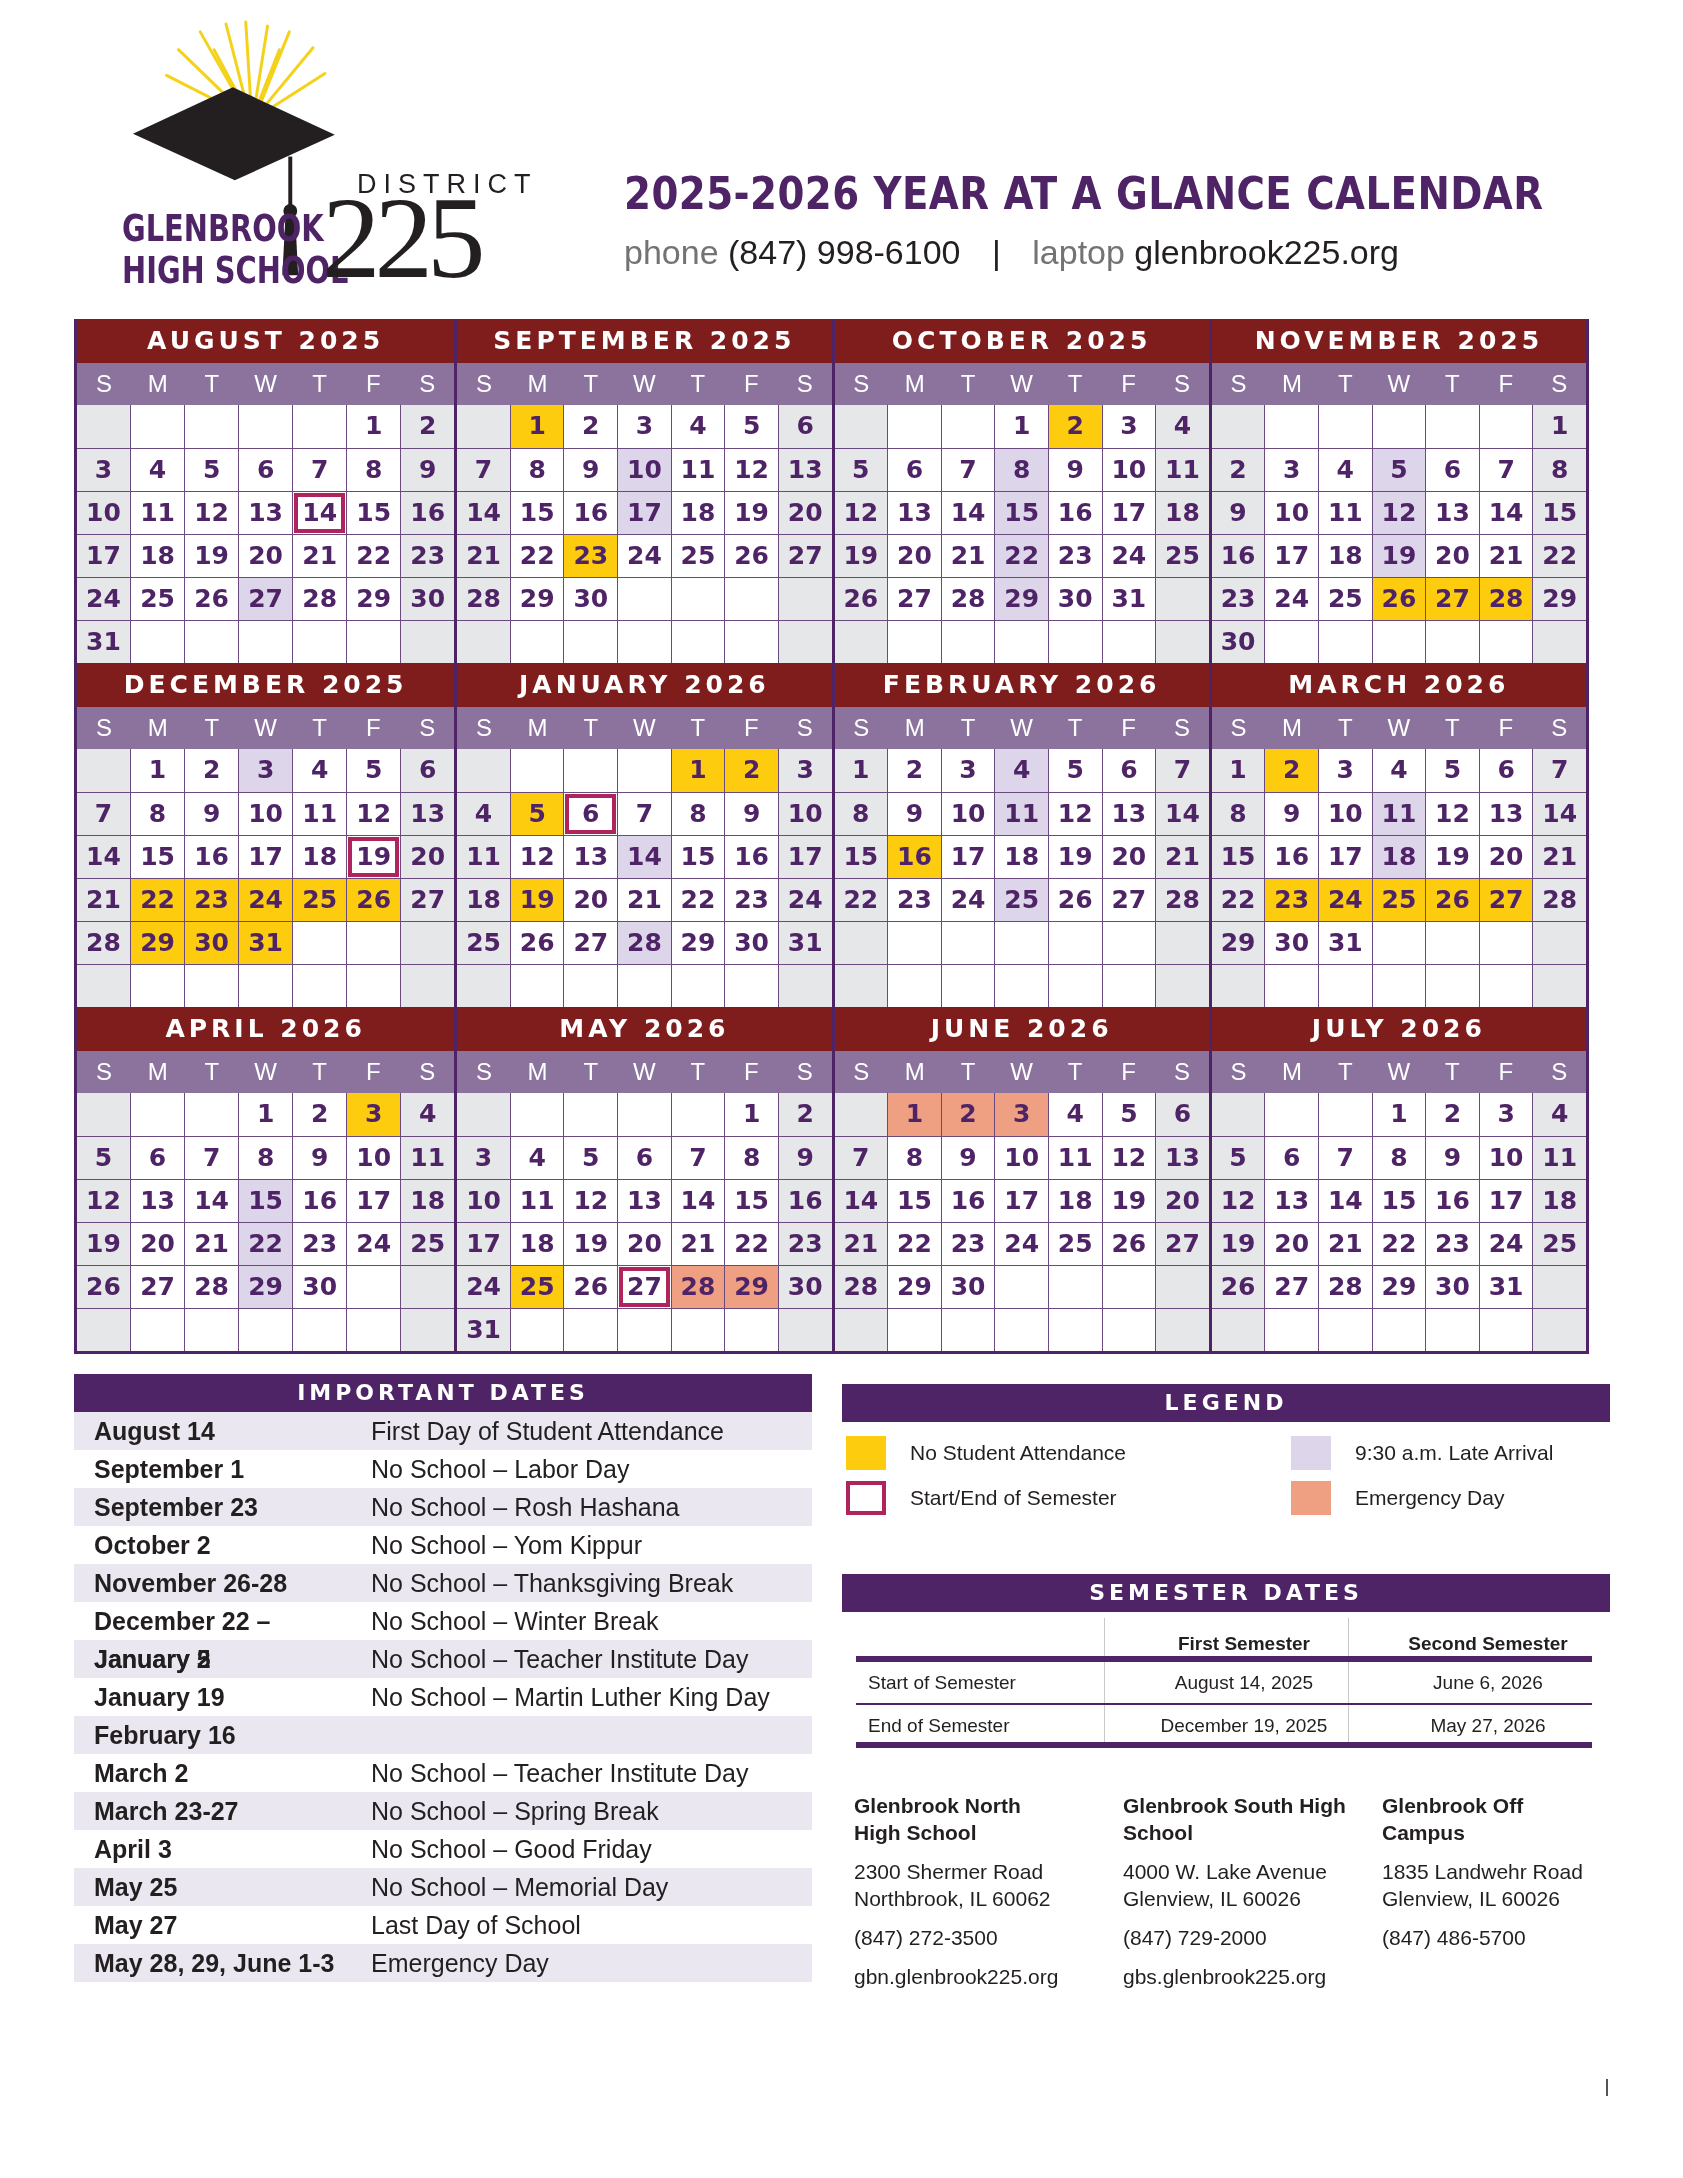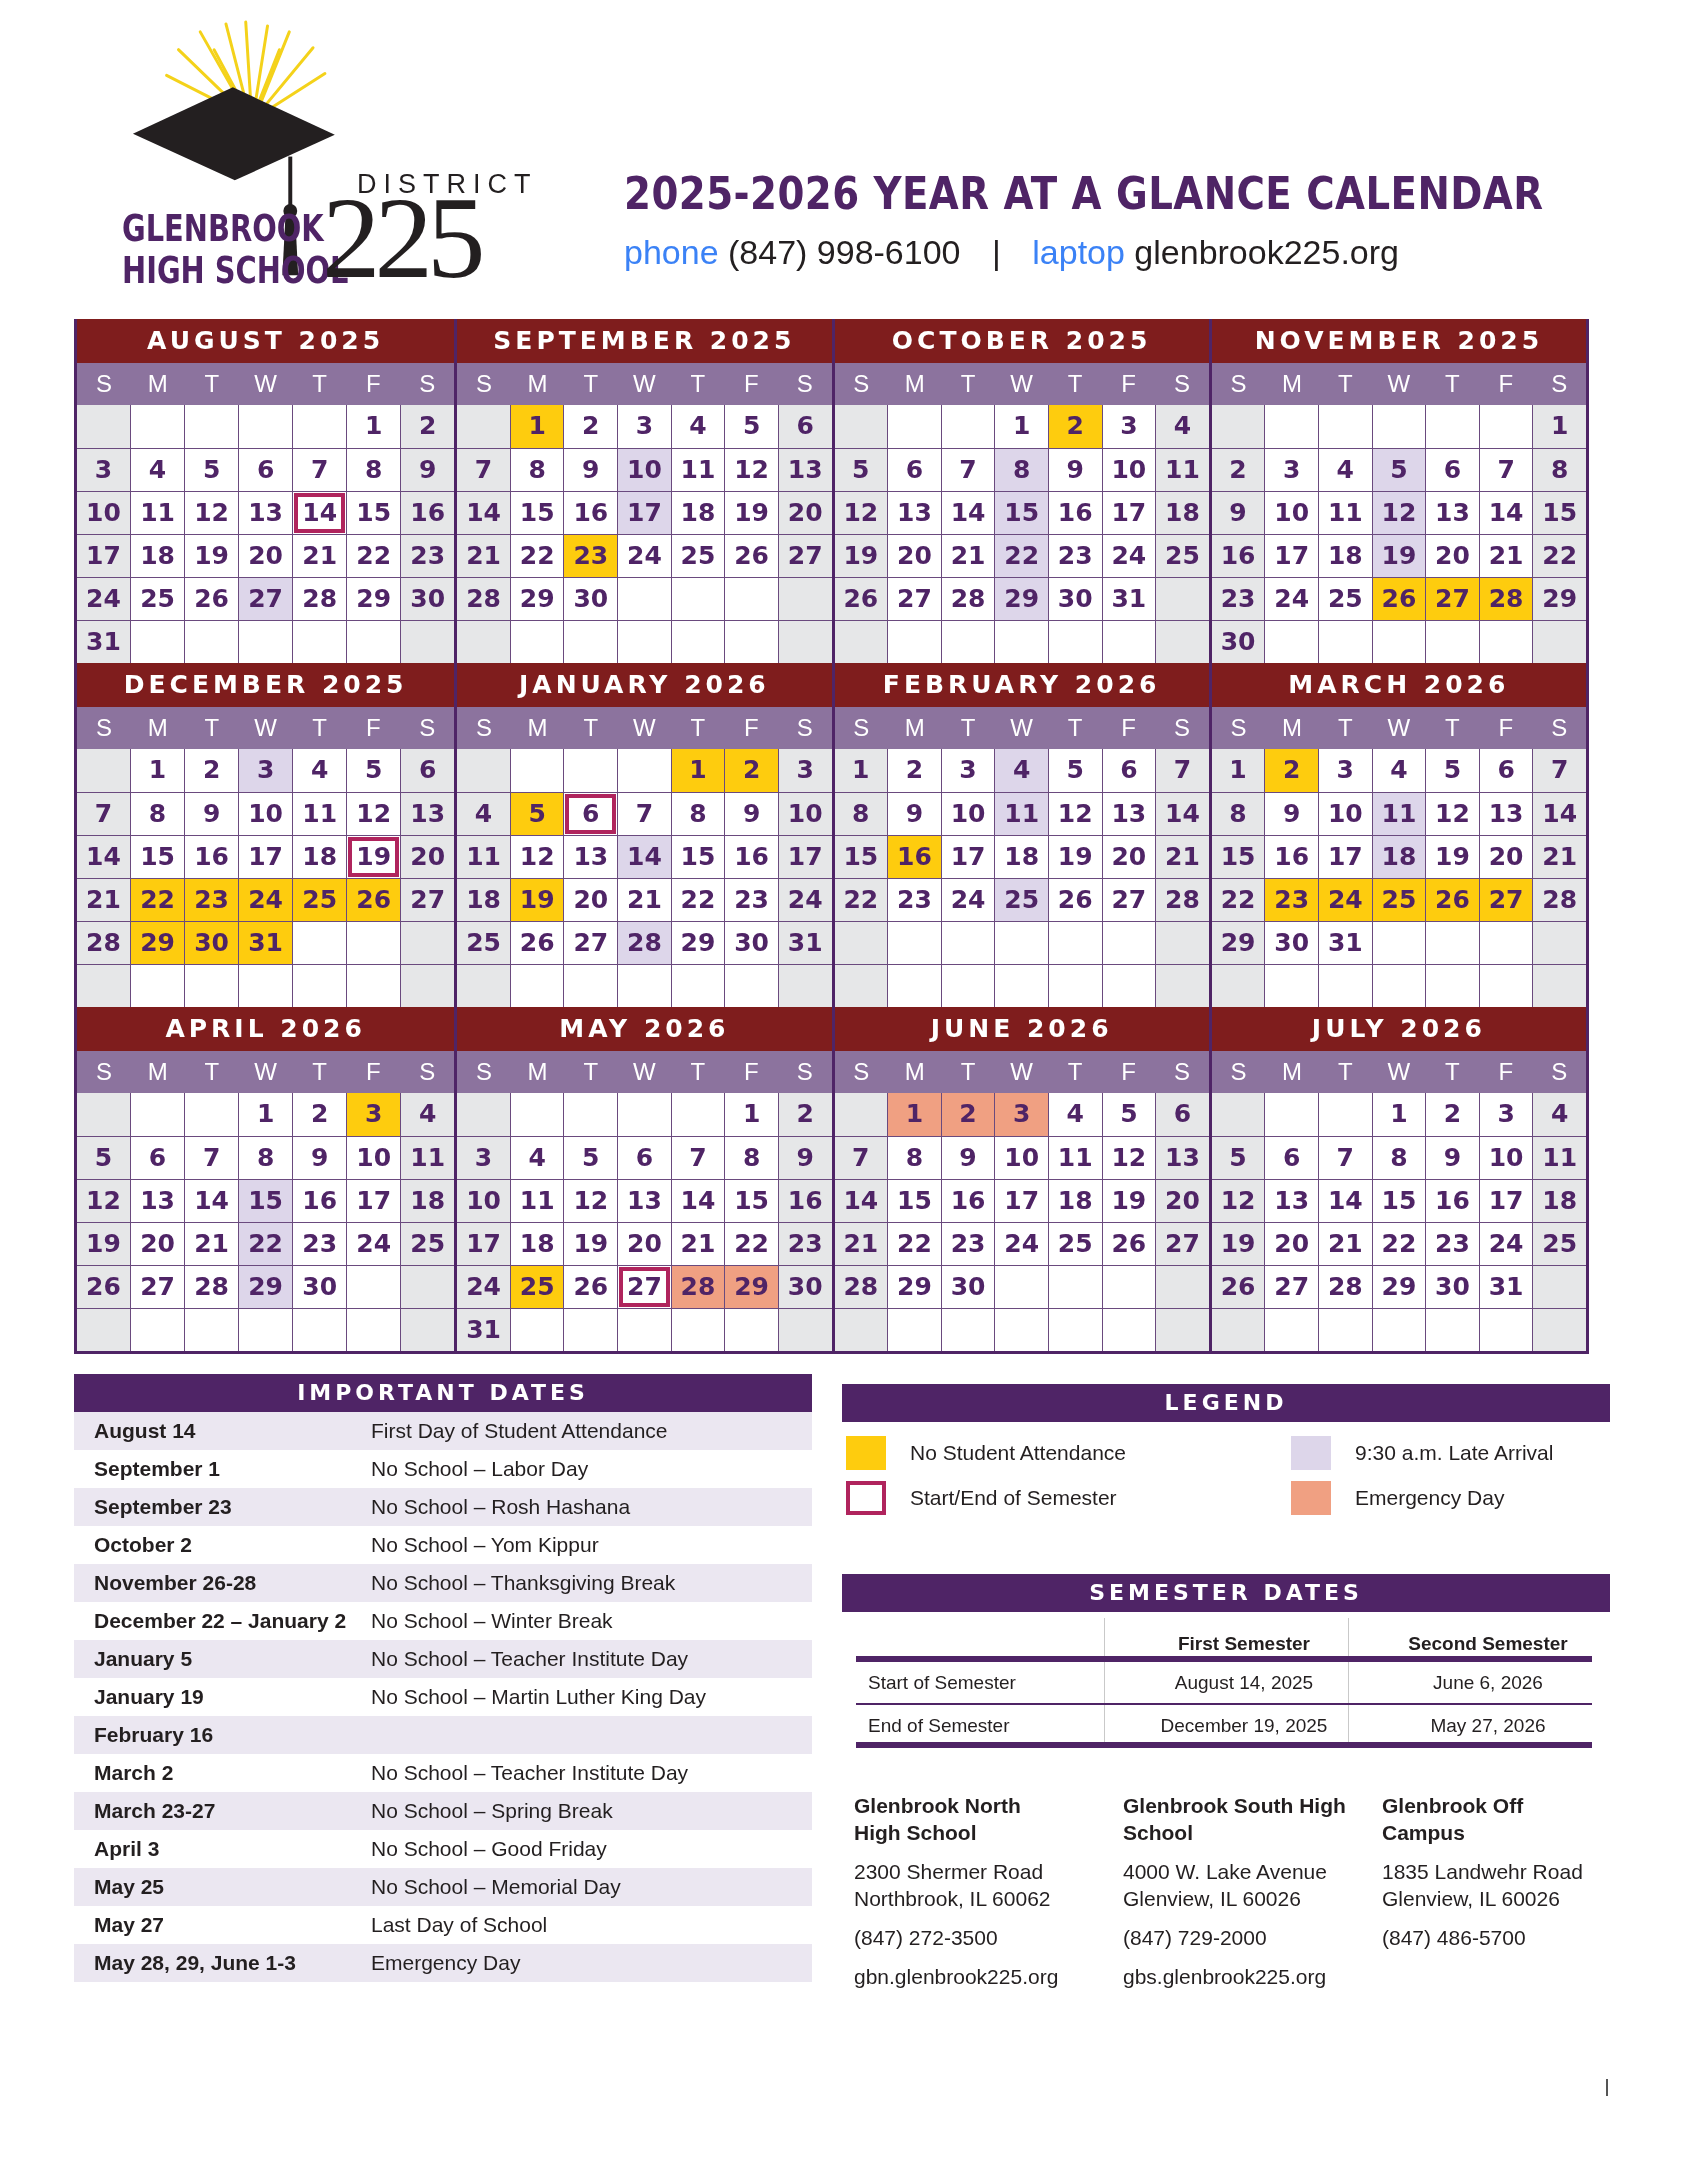--- a/index.html
+++ b/index.html
@@ -8,21 +8,21 @@
 
   
   .logo { position: absolute; left: 119px; top: 20px; width: 396px; height: 287px; }
   .logo svg { position: absolute; left: 0; top: 0; }
   .logo-school { position: absolute; left: 3px; top: 188px; color: #4f2466; font-family: "DejaVu Sans", sans-serif; font-weight: bold; font-size: 37px; line-height: 42px; letter-spacing: 0px; transform: scaleX(0.78); transform-origin: left top; }
   .logo-district { position: absolute; left: 238px; top: 149px; font-size: 27px; letter-spacing: 7px; color: #231f20; font-family: "Liberation Sans", sans-serif; }
   .logo-num { position: absolute; left: 203px; top: 158px; font-family: "Liberation Serif", serif; font-size: 117px; line-height: 119px; color: #231f20; letter-spacing: -6px; }
 
   .title { position: absolute; left: 624px; top: 168px; font-family: "DejaVu Sans", sans-serif; font-weight: bold; font-size: 44px; color: #4f2466; transform: scaleX(0.88); transform-origin: left top; white-space: nowrap; letter-spacing: 0.5px; }
   .contact { position: absolute; left: 624px; top: 233px; font-size: 34px; color: #231f20; white-space: nowrap; font-family: "Liberation Sans", sans-serif; }
-  .contact .lbl { color: #3b82f6; }
+  .contact .lbl { color: #737373; }
   .contact .sep { display: inline-block; margin: 0 22px; }
 
   
   .calendar { position: absolute; left: 74px; top: 319px; width: 1515px; border-left: 3px solid #4f2466; border-right: 3px solid #4f2466; border-bottom: 3px solid #4f2466; }
   .cal-row { display: flex; width: 100%; }
   .month { width: 25%; border-left: 3px solid #4f2466; }
   .month:first-child { border-left: none; }
   .month-title { height: 44px; background: #7f1d1d; color: #fff; font-family: "DejaVu Sans", sans-serif; font-weight: bold; font-size: 25px; letter-spacing: 4px; text-align: center; line-height: 44px; }
   .dow-row { display: flex; height: 42px; background: #8c739e; }
   .dow { flex: 1; color: #fff; text-align: center; line-height: 42px; font-size: 24px; font-family: "Liberation Sans", sans-serif; }
@@ -32,21 +32,21 @@
   .day:first-child { border-left: none; }
   .day.wkend { background: #e6e7e8; }
   .day.no { background: #fecc0e; }
   .day.late { background: #ddd6ea; }
   .day.emerg { background: #f0a082; }
   .day.sem::after { content: ""; position: absolute; inset: 1px; border: 4px solid #b0245d; }
 
   
   .section-head { height: 38px; background: #4f2466; color: #fff; text-align: center; line-height: 38px; font-family: "DejaVu Sans", sans-serif; font-weight: bold; font-size: 22px; letter-spacing: 4px; }
   .important { position: absolute; left: 74px; top: 1374px; width: 738px; }
-  .imp-row { display: flex; height: 38px; line-height: 38px; font-size: 21px; }
+  .imp-row { display: flex; height: 38px; line-height: 38px; font-size: 25px; }
   .imp-row:nth-child(odd) { background: #ebe7f1; }
   .imp-date { width: 297px; padding-left: 20px; font-weight: bold; color: #231f20; }
   .imp-desc { flex: 1; color: #231f20; }
 
   
   .legend { position: absolute; left: 842px; top: 1384px; width: 768px; }
   .legend-body { position: relative; height: 119px; }
   .leg-item { position: absolute; display: flex; align-items: center; font-size: 21px; color: #231f20; }
   .swatch { width: 40px; height: 34px; margin-right: 24px; }
   .sw-no { background: #fecc0e; }

